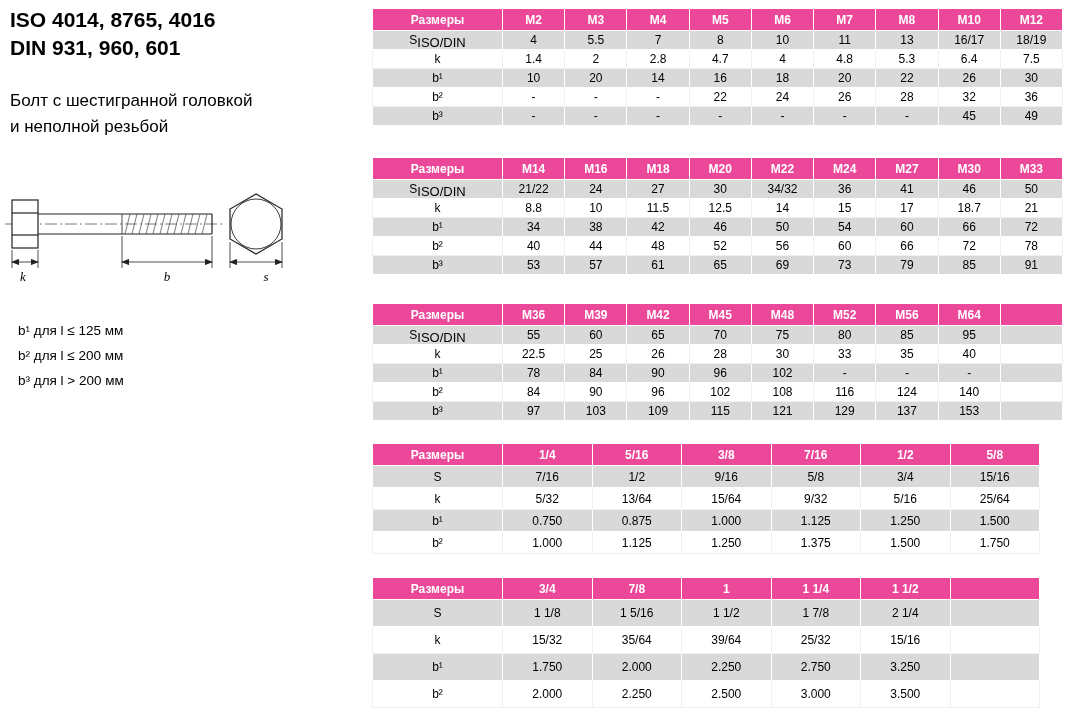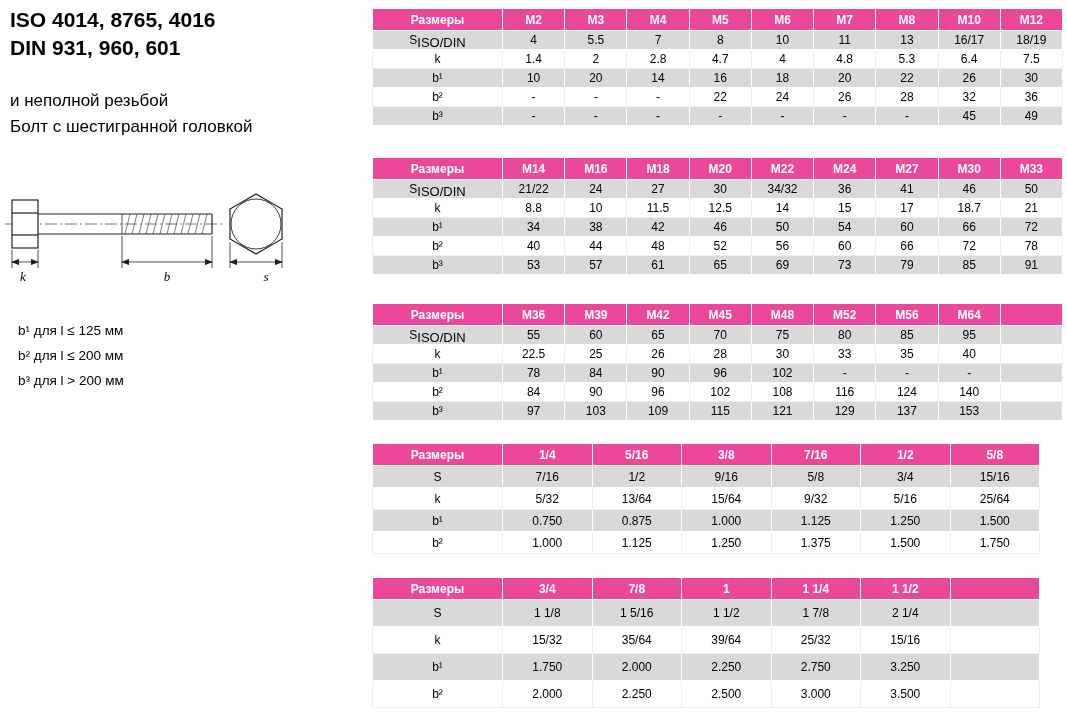--- a/index.html
+++ b/index.html
@@ -44,22 +44,22 @@
 <body>
 
 <div class="left-panel">
 
   <div class="title">
     <div>ISO 4014, 8765, 4016</div>
     <div>DIN 931, 960, 601</div>
   </div>
 
   <div class="subtitle">
+    <div>Болт с шестигранной головкой</div>
     <div>и неполной резьбой</div>
-    <div>Болт с шестигранной головкой</div>
   </div>
 
   <div class="drawing-wrap">
     <svg width="305" height="100" viewBox="0 0 305 100">
       <defs>
         <marker id="ar" markerWidth="10" markerHeight="8" refX="9" refY="4" orient="auto-start-reverse">
           <path d="M0,0 L10,4 L0,8 z" fill="#222"></path>
         </marker>
       </defs>
 

